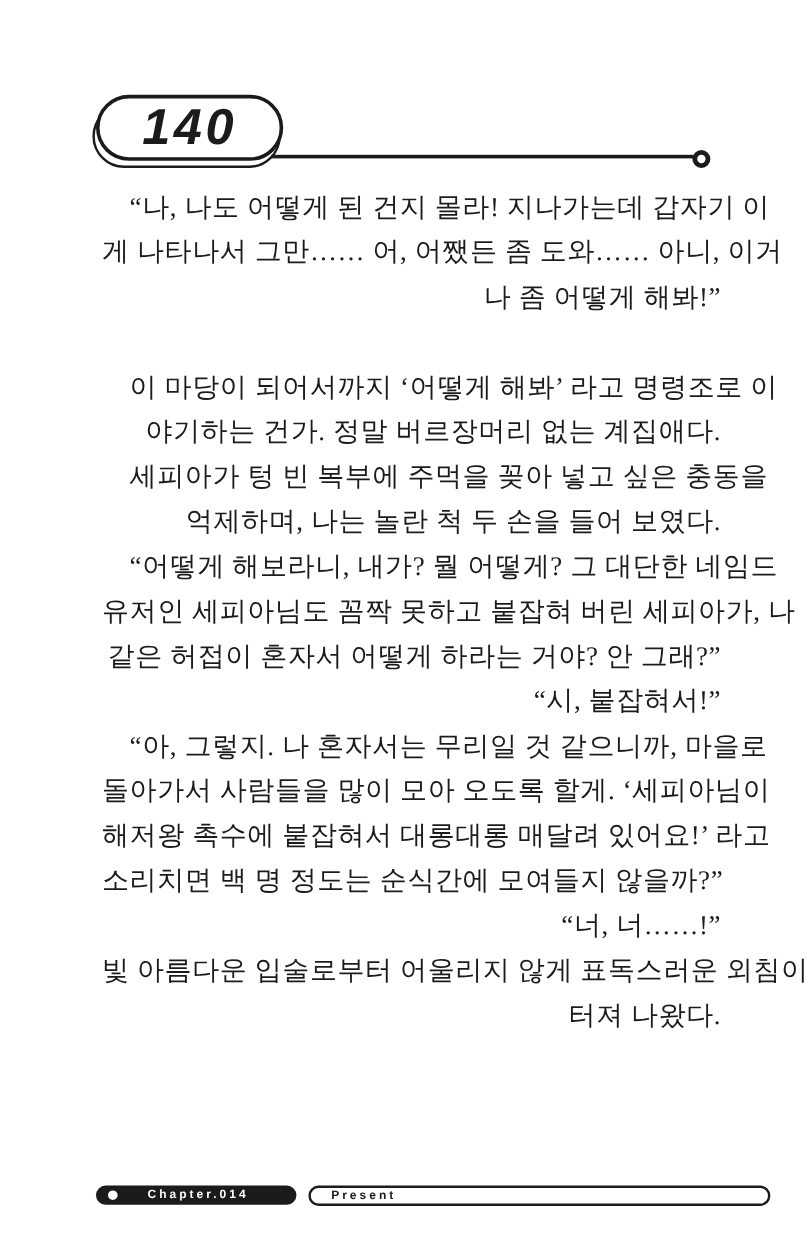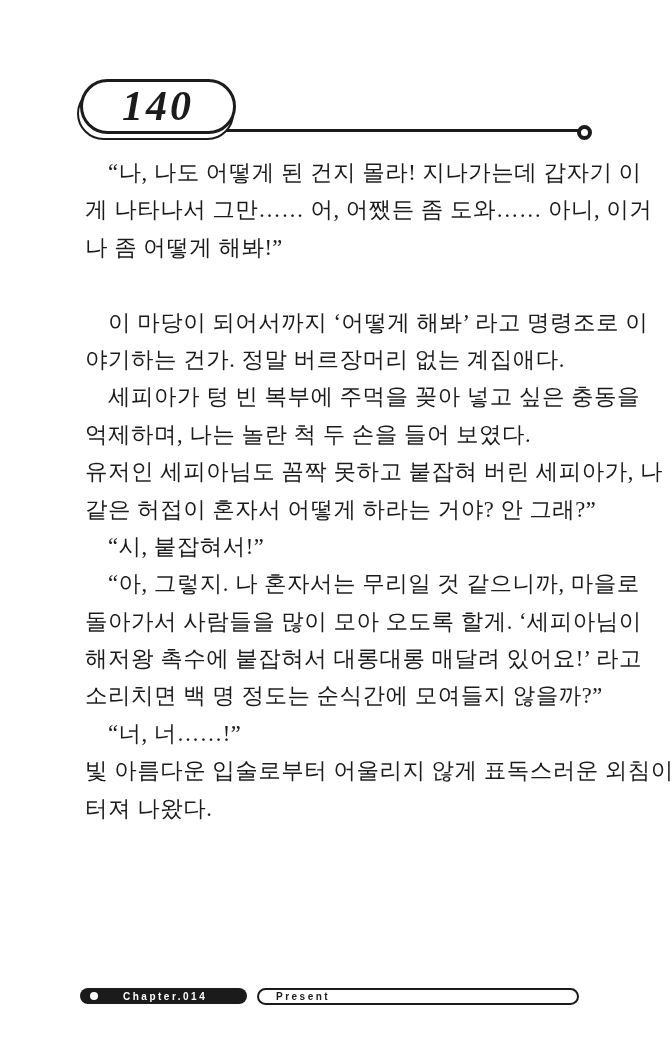--- a/index.html
+++ b/index.html
@@ -20,38 +20,39 @@
   .badge-shadow{
     position:absolute;left:77px;top:87px;width:153px;height:49px;
     border:2.5px solid var(--ink);border-radius:30px;background:var(--paper);
   }
   .page-badge{
     position:absolute;left:80px;top:79px;width:150px;height:49px;
     border:3.5px solid var(--ink);border-radius:30px;background:var(--paper);
     display:flex;align-items:center;justify-content:center;
   }
   .page-number{
-    font-family:Liberation Serif, serif;
+    font-family:Liberation Sans, sans-serif;
     font-weight:bold;font-style:italic;
     font-size:42px;letter-spacing:3px;
     transform:translateY(-1px);
   }
   .header-rule{
     position:absolute;left:226px;top:129px;width:352px;height:3px;
     background:var(--ink);
   }
   .rule-end-dot{
     position:absolute;left:577px;top:125px;width:7px;height:7px;
     background:var(--paper);border:4px solid var(--ink);border-radius:50%;
   }
 
   
   .body-text{
     position:absolute;left:85px;top:154px;width:516px;
     font-size:22.5px;
+    text-align:right;
   }
   .text-line{
     height:37.4px;line-height:37.4px;
     white-space:nowrap;
     letter-spacing:0.5px;
   }
   .text-line.first{text-indent:23px;}
   .para-spacer{height:37.4px;}
 
   
@@ -65,21 +66,21 @@
     width:8px;height:8px;background:var(--paper);border-radius:50%;
     flex:0 0 auto;
   }
   .chapter-label{
     color:var(--paper);
     font-family:"Liberation Sans", sans-serif;
     font-weight:bold;font-size:10px;letter-spacing:2.5px;
     transform:translateY(-0.5px);
   }
   .present-badge{
-    position:absolute;left:257px;top:988px;width:322px;height:17px;
+    position:absolute;left:257px;top:988px;width:385px;height:17px;
     border:2px solid var(--ink);border-radius:10px;background:var(--paper);
     box-sizing:border-box;
     display:flex;align-items:center;padding-left:17px;
   }
   .present-label{
     color:var(--ink);
     font-family:"Liberation Sans", sans-serif;
     font-weight:bold;font-size:10px;letter-spacing:2.5px;
   }
 </style>
@@ -95,20 +96,21 @@
 
 <div class="body-text">
     <div class="text-line first">“나, 나도 어떻게 된 건지 몰라! 지나가는데 갑자기 이</div>
     <div class="text-line">게 나타나서 그만…… 어, 어쨌든 좀 도와…… 아니, 이거</div>
     <div class="text-line">나 좀 어떻게 해봐!”</div>
     <div class="para-spacer"></div>
     <div class="text-line first">이 마당이 되어서까지 ‘어떻게 해봐’ 라고 명령조로 이</div>
     <div class="text-line">야기하는 건가. 정말 버르장머리 없는 계집애다.</div>
     <div class="text-line first">세피아가 텅 빈 복부에 주먹을 꽂아 넣고 싶은 충동을</div>
     <div class="text-line">억제하며, 나는 놀란 척 두 손을 들어 보였다.</div>
+    <div class="text-line first">“어떻게 해보라니, 내가? 뭘 어떻게? 그 대단한 네임드</div>
     <div class="text-line">유저인 세피아님도 꼼짝 못하고 붙잡혀 버린 세피아가, 나</div>
     <div class="text-line">같은 허접이 혼자서 어떻게 하라는 거야? 안 그래?”</div>
     <div class="text-line first">“시, 붙잡혀서!”</div>
     <div class="text-line first">“아, 그렇지. 나 혼자서는 무리일 것 같으니까, 마을로</div>
     <div class="text-line">돌아가서 사람들을 많이 모아 오도록 할게. ‘세피아님이</div>
     <div class="text-line">해저왕 촉수에 붙잡혀서 대롱대롱 매달려 있어요!’ 라고</div>
     <div class="text-line">소리치면 백 명 정도는 순식간에 모여들지 않을까?”</div>
     <div class="text-line first">“너, 너……!”</div>
     <div class="text-line">빛 아름다운 입술로부터 어울리지 않게 표독스러운 외침이</div>
     <div class="text-line">터져 나왔다.</div>

